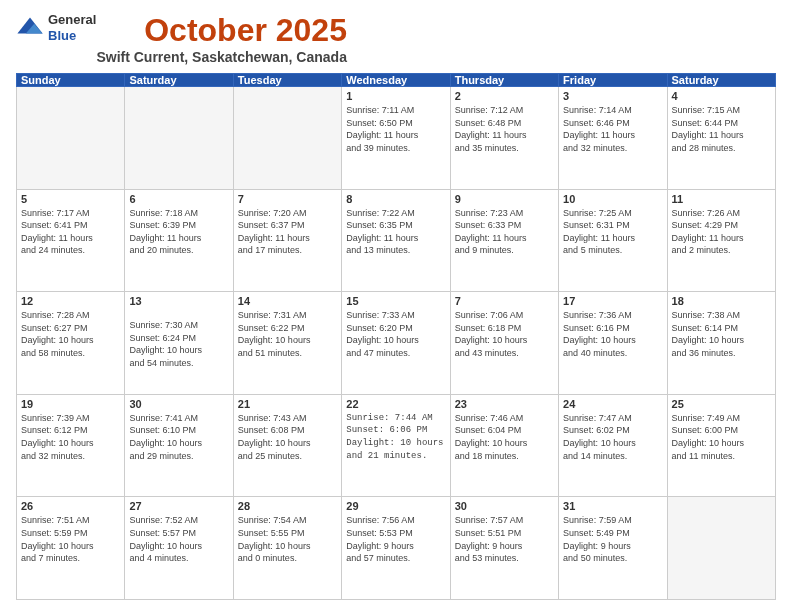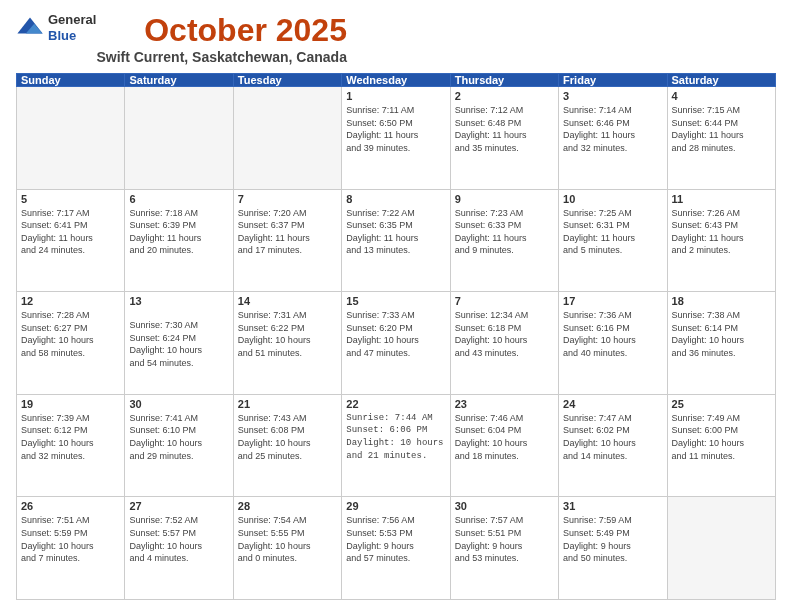--- a/index.html
+++ b/index.html
@@ -196,21 +196,21 @@
           <td>
             <div class="day-num">10</div>
             <div class="day-info" style="white-space: pre-line;">Sunrise: 7:25 AM
 Sunset: 6:31 PM
 Daylight: 11 hours
 and 5 minutes.</div>
           </td>
           <td>
             <div class="day-num">11</div>
             <div class="day-info" style="white-space: pre-line;">Sunrise: 7:26 AM
-Sunset: 6:43 PM
+Sunset: 4:29 PM
 Daylight: 11 hours
 and 2 minutes.</div>
           </td>
         </tr>
         <tr>
           <td>
             <div class="day-num">12</div>
             <div class="day-info" style="white-space: pre-line;">Sunrise: 7:28 AM
 Sunset: 6:27 PM
 Daylight: 10 hours
@@ -232,21 +232,21 @@
           </td>
           <td>
             <div class="day-num">15</div>
             <div class="day-info" style="white-space: pre-line;">Sunrise: 7:33 AM
 Sunset: 6:20 PM
 Daylight: 10 hours
 and 47 minutes.</div>
           </td>
           <td>
             <div class="day-num">7</div>
-            <div class="day-info" style="white-space: pre-line;">Sunrise: 12:34 AM
+            <div class="day-info" style="white-space: pre-line;">Sunrise: 7:06 AM
 Sunset: 6:18 PM
 Daylight: 10 hours
 and 43 minutes.</div>
           </td>
           <td>
             <div class="day-num">17</div>
             <div class="day-info" style="white-space: pre-line;">Sunrise: 7:36 AM
 Sunset: 6:16 PM
 Daylight: 10 hours
 and 40 minutes.</div>

